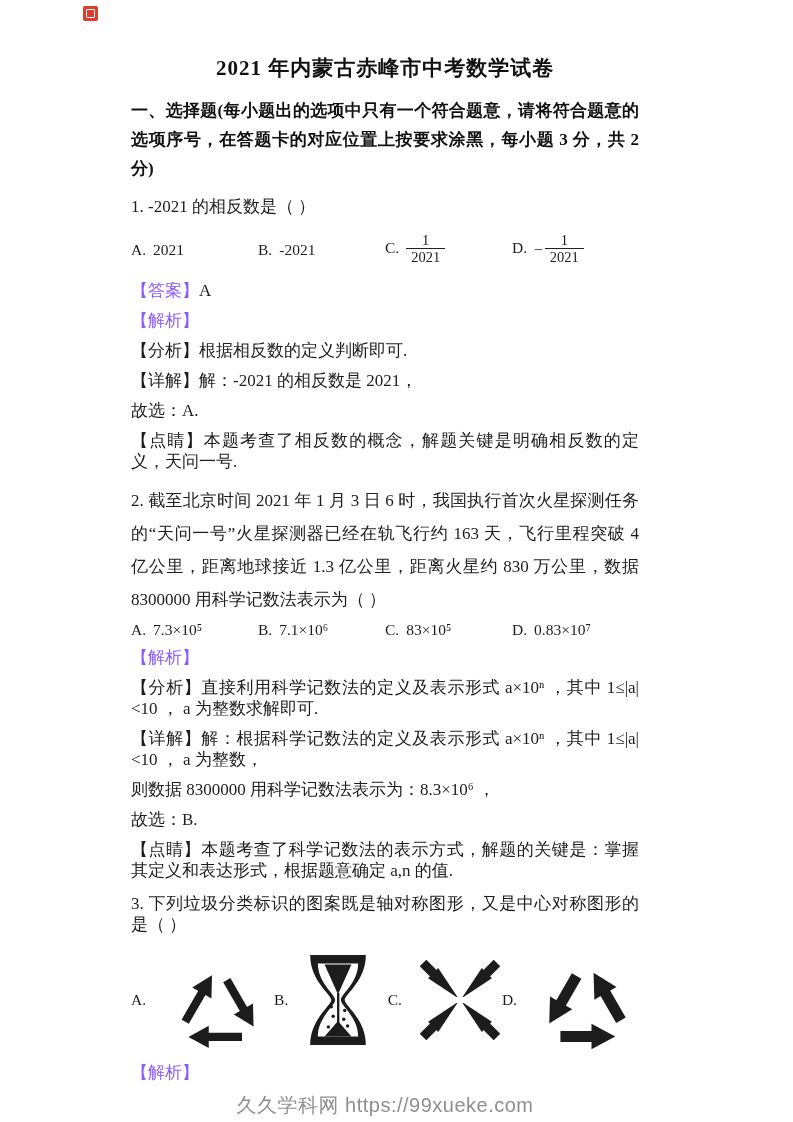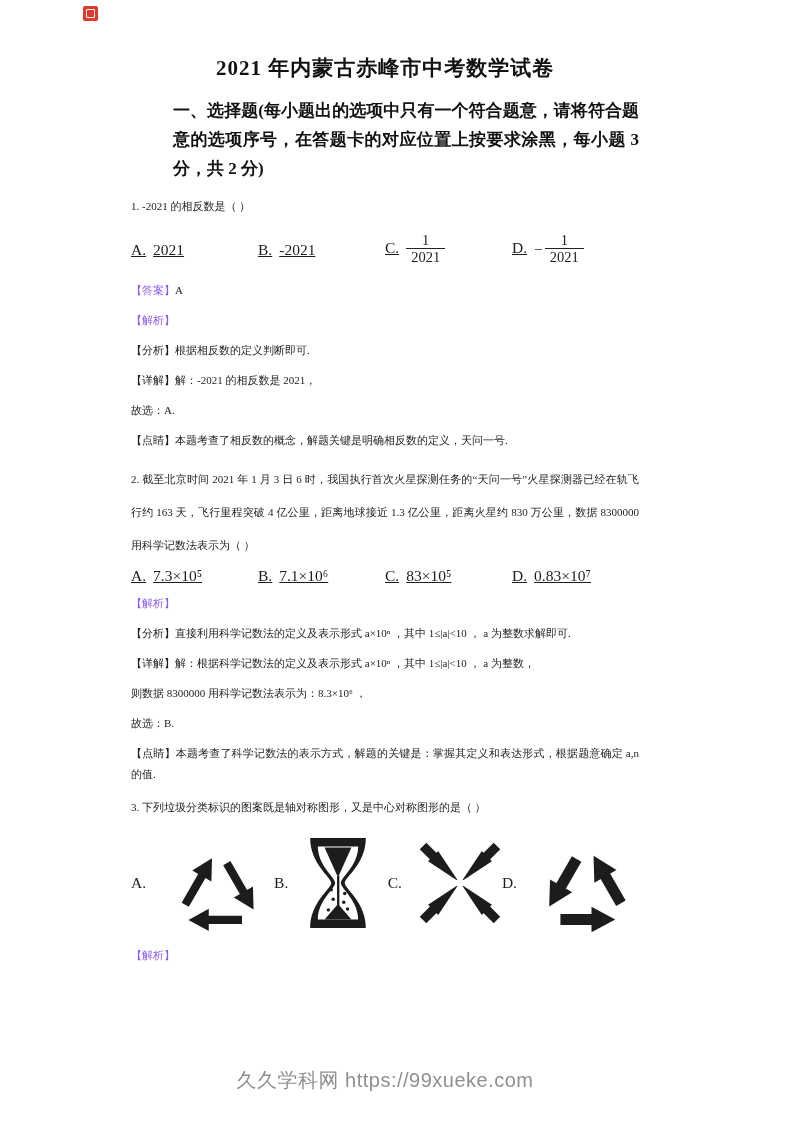--- a/index.html
+++ b/index.html
@@ -30,38 +30,36 @@
     letter-spacing:1px;
     margin-bottom:14px;
     color:#111;
   }
   .section-heading {
     font-size:17px; font-weight:bold;
     line-height:1.72;
     text-align:justify;
     margin-bottom:9px;
     color:#111;
-    margin-left:42px;
   }
   p.body {
-    font-size:11px;
+    font-size:17px;
     line-height:21px;
     margin-bottom:9px;
     text-align:justify;
   }
   p.stem { margin-top:3px; }
   p.q2stem { line-height:33px; margin-bottom:5px; }
   .blue { color:#8b5cf6; }
   .opt-row {
     display:grid;
     grid-template-columns:1fr 1fr 1fr 1fr;
     font-size:15.5px;
     margin-bottom:8px;
     align-items:center;
-    text-decoration:underline;
   }
   .opt { white-space:nowrap; }
   .opt .opt-label { margin-right:7px; }
   .opt-row.tall { min-height:48px; margin-bottom:6px; }
   .frac {
     display:inline-block; text-align:center; vertical-align:middle;
     font-size:14.5px; line-height:1.15; position:relative; top:-1px;
   }
   .frac .num { display:block; padding:0 5px; }
   .frac .den { display:block; border-top:1.2px solid #222; padding:0 5px; }

